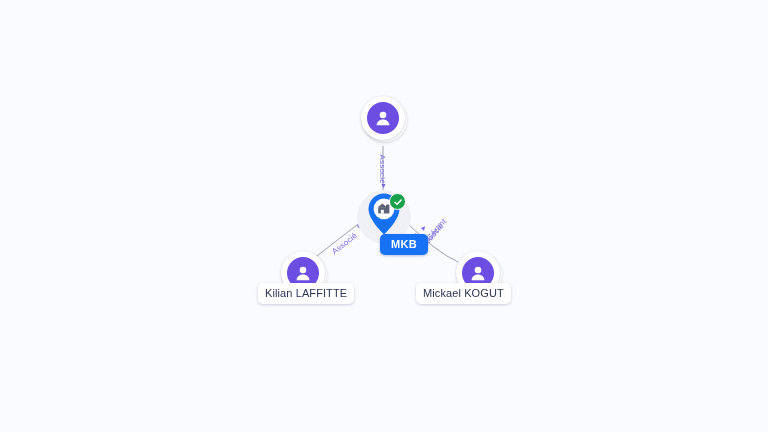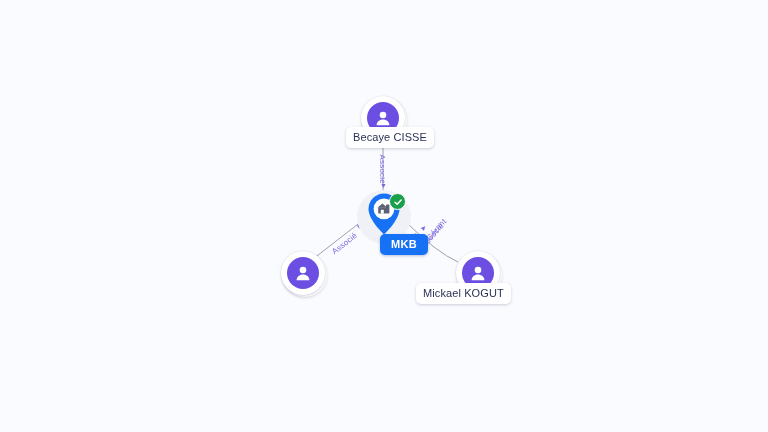--- a/index.html
+++ b/index.html
@@ -183,31 +183,31 @@
 
   <div class="person-node" style="left:361px; top:96px;">
     <div class="person-ring"></div>
     <div class="person-avatar">
       <svg width="20" height="20" viewBox="0 0 20 20" aria-hidden="true">
         <circle cx="10" cy="7" r="3.3" fill="#ffffff"></circle>
         <path d="M3.6 17.2c0-3.6 2.9-5.8 6.4-5.8s6.4 2.2 6.4 5.8z" fill="#ffffff"></path>
       </svg>
     </div>
   </div>
-  <div class="node-label" style="left:346px; top:127px;">Becaye CISSE</div>
 
   <div class="person-node" style="left:281px; top:251px;">
     <div class="person-ring"></div>
     <div class="person-avatar">
       <svg width="20" height="20" viewBox="0 0 20 20" aria-hidden="true">
         <circle cx="10" cy="7" r="3.3" fill="#ffffff"></circle>
         <path d="M3.6 17.2c0-3.6 2.9-5.8 6.4-5.8s6.4 2.2 6.4 5.8z" fill="#ffffff"></path>
       </svg>
     </div>
   </div>
+  <div class="node-label" style="left:258px; top:283px;">Kilian LAFFITTE</div>
 
   <div class="person-node" style="left:456px; top:251px;">
     <div class="person-ring"></div>
     <div class="person-avatar">
       <svg width="20" height="20" viewBox="0 0 20 20" aria-hidden="true">
         <circle cx="10" cy="7" r="3.3" fill="#ffffff"></circle>
         <path d="M3.6 17.2c0-3.6 2.9-5.8 6.4-5.8s6.4 2.2 6.4 5.8z" fill="#ffffff"></path>
       </svg>
     </div>
   </div>

